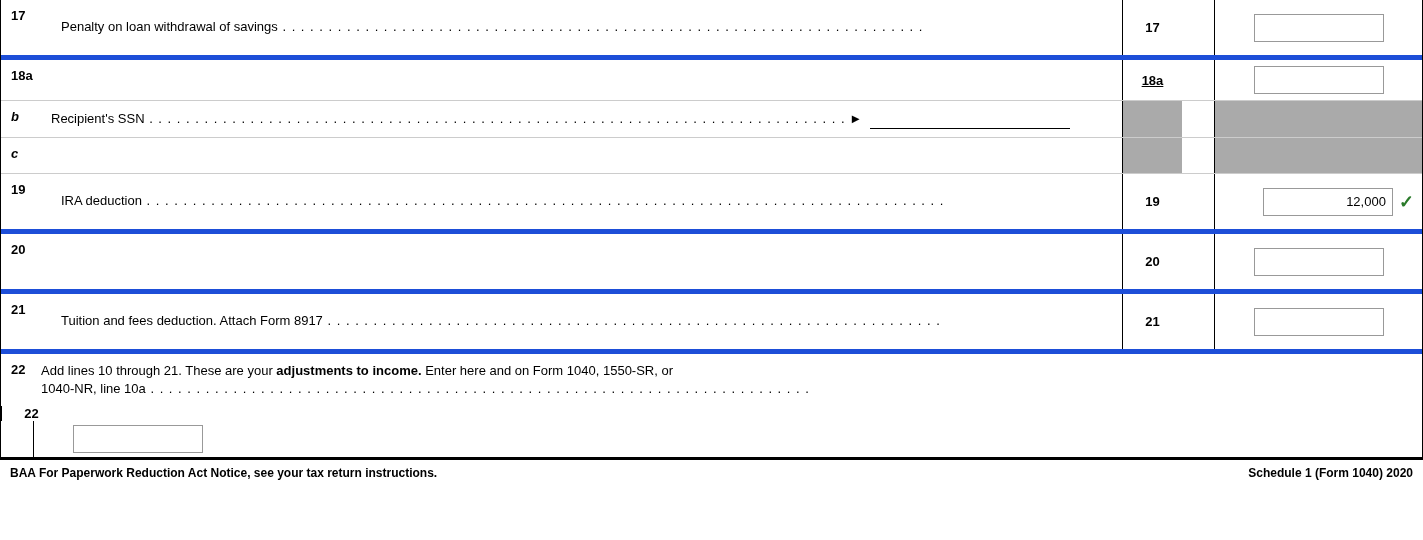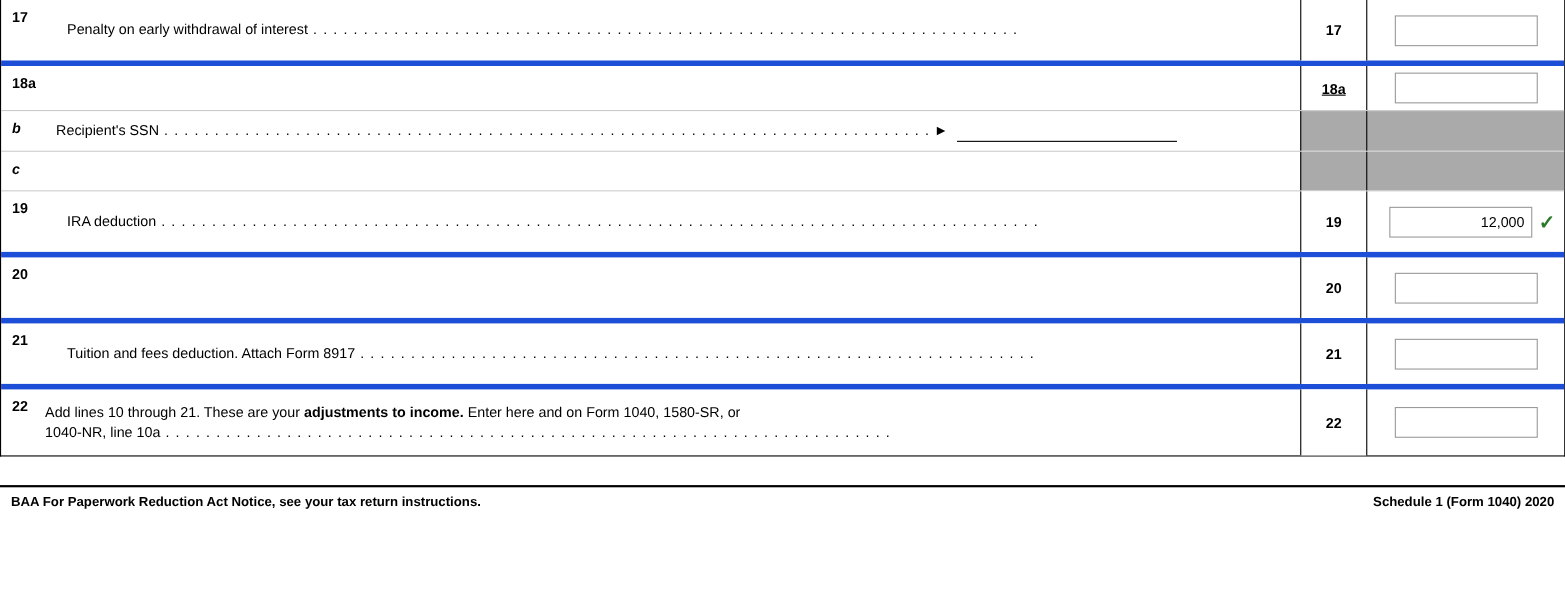--- a/index.html
+++ b/index.html
@@ -22,20 +22,21 @@
       border-top: none;
     }
     .form-row {
       display: flex;
       border-bottom: 5px solid #1d4ed8;
       min-height: 60px;
       align-items: stretch;
     }
     .form-row:last-child {
       border-bottom: none;
+      flex-direction: column;
     }
     .row-content {
       flex: 1;
       padding: 8px 10px 8px 60px;
       position: relative;
       display: flex;
       flex-direction: column;
       justify-content: center;
     }
     .row-number {
@@ -53,27 +54,28 @@
       width: 60px;
       border-left: 1px solid #000;
       display: flex;
       align-items: center;
       justify-content: center;
       font-size: 13px;
       font-weight: bold;
       background: #fff;
     }
     .row-input-cell {
-      width: 180px;
+      width: 208px;
       border-left: 1px solid #000;
       display: flex;
       align-items: center;
       justify-content: center;
       padding: 4px 8px;
       position: relative;
+      margin-left: 32px;
     }
     .input-box {
       border: 1px solid #999;
       width: 130px;
       height: 28px;
       text-align: right;
       padding: 0 6px;
       font-size: 13px;
       background: #fff;
     }
@@ -120,21 +122,20 @@
       min-height: 36px;
       border-top: 1px solid #ccc;
     }
     .footer-bar {
       background: #fff;
       border-top: 2px solid #000;
       padding: 6px 10px;
       display: flex;
       justify-content: space-between;
       align-items: center;
-      margin-top: 26px;
     }
     .footer-text {
       font-size: 12px;
       font-weight: bold;
     }
     .row22-content {
       padding: 8px 10px 8px 40px;
       position: relative;
       flex: 1;
       display: flex;
@@ -158,21 +159,21 @@
 </head>
 <body>
 
 <div class="page">
   <div class="form-container">
 
     <div class="form-row">
       <div class="row-content">
         <span class="row-number">17</span>
         <span class="row-label">
-          <span>Penalty on early withdrawal of interest</span><span class="dots"> . . . . . . . . . . . . . . . . . . . . . . . . . . . . . . . . . . . . . . . . . . . . . . . . . . . . . . . . . . . . . . . . . . . . . .</span>
+          <span>Penalty on loan withdrawal of savings</span><span class="dots"> . . . . . . . . . . . . . . . . . . . . . . . . . . . . . . . . . . . . . . . . . . . . . . . . . . . . . . . . . . . . . . . . . . . . . .</span>
         </span>
       </div>
       <div class="row-num-cell">17</div>
       <div class="row-input-cell">
         <input class="input-box" type="text" value="" style="">
       </div>
     </div>
 
     <div class="row18-wrapper">
 
@@ -244,21 +245,21 @@
       <div class="row-num-cell">21</div>
       <div class="row-input-cell">
         <input class="input-box" type="text" value="" style="">
       </div>
     </div>
 
     <div class="form-row">
       <div class="row22-content">
         <span class="row22-number">22</span>
         <span class="row-label">
-          <span>Add lines 10 through 21. These are your </span><strong>adjustments to income.</strong><span> Enter here and on Form 1040, 1580-SR, or</span>
+          <span>Add lines 10 through 21. These are your </span><strong>adjustments to income.</strong><span> Enter here and on Form 1040, 1550-SR, or</span>
         </span>
         <span class="row-label">
           <span>1040-NR, line 10a</span><span class="dots"> . . . . . . . . . . . . . . . . . . . . . . . . . . . . . . . . . . . . . . . . . . . . . . . . . . . . . . . . . . . . . . . . . . . . . . . .</span>
         </span>
       </div>
       <div class="row-num-cell">22</div>
       <div class="row-input-cell">
         <input class="input-box-empty" type="text" value="" style="">
       </div>
     </div>

